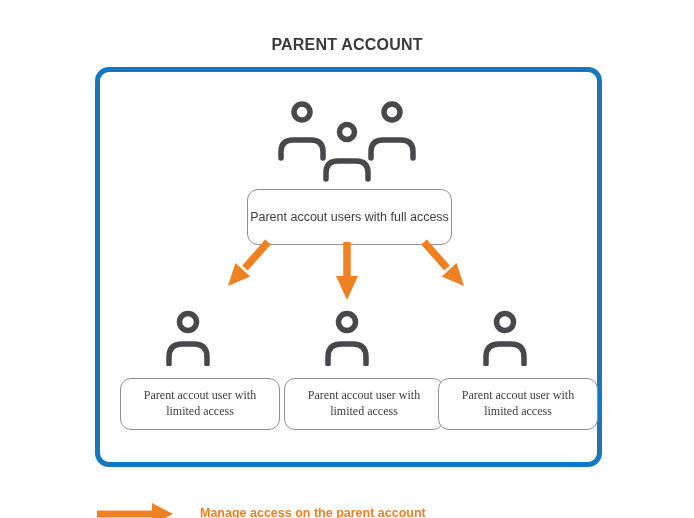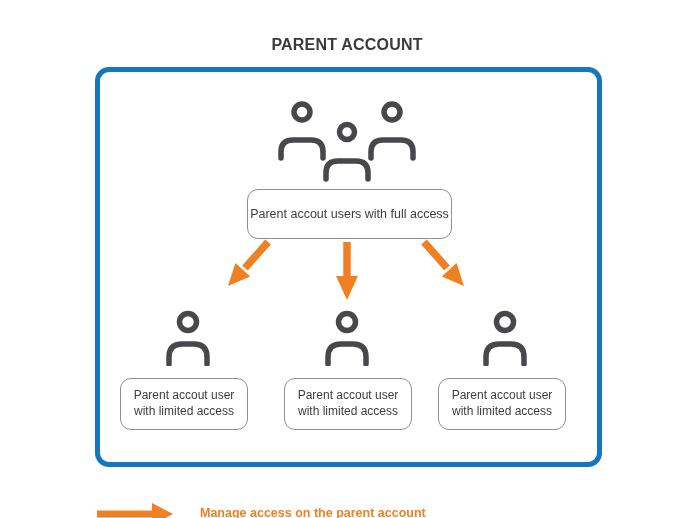--- a/index.html
+++ b/index.html
@@ -39,24 +39,24 @@
     color: #3d3d40;
     display: flex;
     align-items: center;
     justify-content: center;
     text-align: center;
     font-size: 12.5px;
     line-height: 1.3;
   }
   .full-access-box {
     left: 247px; top: 169px;
-    width: 205px; height: 50px;
+    width: 205px; height: 56px;
     font-size: 12.5px;
   }
-  .limited-box { top: 358px; width: 128px; height: 52px; padding: 12px 10px; font-size: 12px; }
+  .limited-box { top: 358px; width: 160px; height: 52px; padding: 12px 10px; font-size: 12px; font-family: Liberation Serif, serif; }
   .limited-box-1 { left: 120px; }
   .limited-box-2 { left: 284px; }
   .limited-box-3 { left: 438px; }
   .legend {
     position: absolute;
     left: 0; top: 478px;
     width: 694px; height: 32px;
   }
   .legend-arrow { position: absolute; left: 94px; top: 3px; }
   .legend-label {

